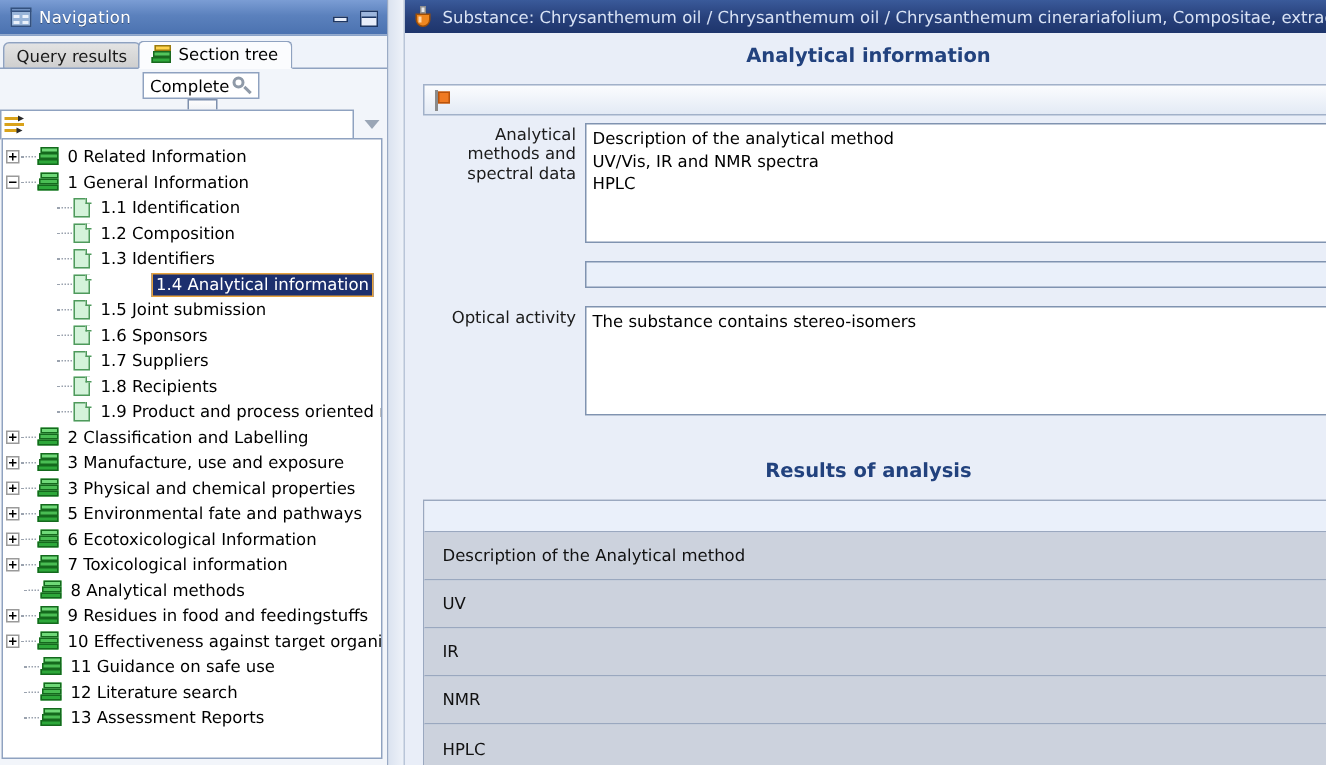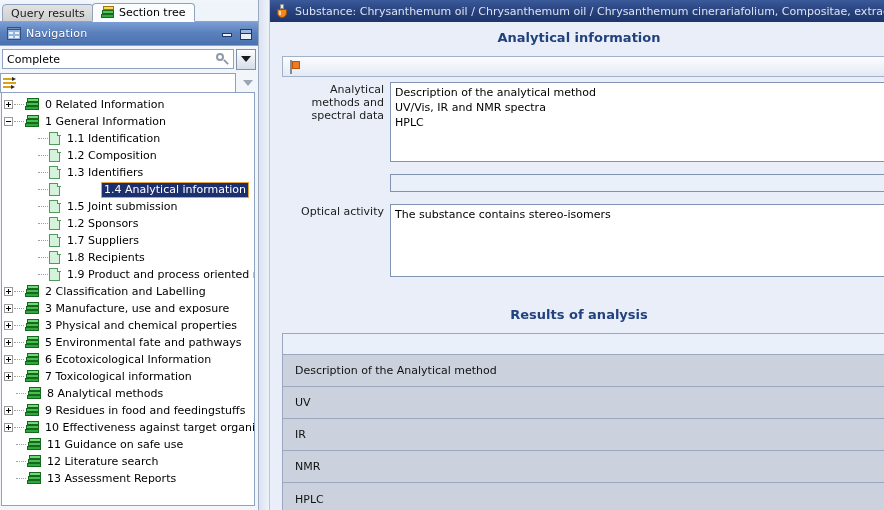--- a/index.html
+++ b/index.html
@@ -73,22 +73,22 @@
   .tab.active   { left: 92px; background: #fbfcfe; border-bottom: 1px solid #fbfcfe; z-index:3; }
 
   .books-icon { position:relative; width:14px; height:13px; flex:0 0 auto; }
   .books-icon i{position:absolute;display:block;}
   .books-icon .b1{left:0;top:8px;width:13px;height:4px;background:#2fa83c;border:1px solid #19691f;}
   .books-icon .b2{left:1px;top:4px;width:12px;height:4px;background:#53c45c;border:1px solid #19691f;}
   .books-icon .b3{left:2px;top:0px;width:11px;height:4px;background:#ffd34d;border:1px solid #9a7a10;}
 
   
   #nav-search-row {
-    position: relative; height: 22px; margin: 2px 2px 0 2px;
-    display: flex; align-items: center;
+    position: relative; height: 22px; margin: 2px 2px 0 12px;
+    display: flex; align-items: center; flex-direction: column;
   }
   #nav-search-box {
     position: relative; flex: 1 1 auto; height: 20px; margin-left: 0px;
     background: #ffffff; border: 1px solid #8fa2c0;
     display: flex; align-items: center;
   }
   #nav-search-value { flex:1 1 auto; padding-left: 4px; font-size: 11px; color:#000; }
   .magnifier { width:16px; height:16px; position:relative; flex:0 0 auto; margin-right:3px; }
   .magnifier .lens{position:absolute;left:2px;top:2px;width:8px;height:8px;border:2px solid #8f9aa8;border-radius:50%;}
   .magnifier .handle{position:absolute;left:9px;top:10px;width:6px;height:2px;background:#8f9aa8;transform:rotate(45deg);}
@@ -232,51 +232,51 @@
     background:#ccd2dd; border-bottom:1px solid #9aa8bf;
   }
   .tbl-row:last-child{ border-bottom:none; }
 </style>
 </head>
 <body>
 
 <div id="app">
 
   <div id="nav-panel">
-
-    <div id="nav-tabs">
-      <div class="tab inactive">
-        <span>Query results</span>
-      </div>
-      <div class="tab active">
-        <span class="books-icon">
-          <i class="b1"></i>
-            <i class="b2"></i>
-            <i class="b3"></i>
-        </span>
-        <span>Section tree</span>
-      </div>
-    </div>
 
     <div id="nav-titlebar">
       <span class="title-icon">
         <span class="cab-icon">
           <i class="body"></i><i class="top"></i>
           <i class="d1"></i><i class="d2"></i><i class="d3"></i><i class="d4"></i>
         </span>
       </span>
       <span id="nav-title-text">Navigation</span>
       <span class="win-btn">
           <span class="g-min"></span>
         </span>
       <span class="win-btn">
           <span class="g-max"></span>
         </span>
     </div>
 
+    <div id="nav-tabs">
+      <div class="tab inactive">
+        <span>Query results</span>
+      </div>
+      <div class="tab active">
+        <span class="books-icon">
+          <i class="b1"></i>
+            <i class="b2"></i>
+            <i class="b3"></i>
+        </span>
+        <span>Section tree</span>
+      </div>
+    </div>
+
     <div id="nav-search-row">
       <div id="nav-search-box">
         <span id="nav-search-value">Complete</span>
         <span class="magnifier">
           <span class="lens"></span>
             <span class="handle"></span>
         </span>
       </div>
       <div id="nav-search-drop">
         <span class="tri-down"></span>
@@ -372,21 +372,21 @@
             <span class="tlabel">1.5 Joint submission</span>
           </div>
           <div class="trow">
             <span class="indent"></span>
             <span class="exp-space"></span>
             <span class="dots"></span>
             <span class="ico-doc">
               <i class="p"></i>
               <i class="f"></i>
             </span>
-            <span class="tlabel">1.2 Sponsors</span>
+            <span class="tlabel">1.6 Sponsors</span>
           </div>
           <div class="trow">
             <span class="indent"></span>
             <span class="exp-space"></span>
             <span class="dots"></span>
             <span class="ico-doc">
               <i class="p"></i>
               <i class="f"></i>
             </span>
             <span class="tlabel">1.7 Suppliers</span>

